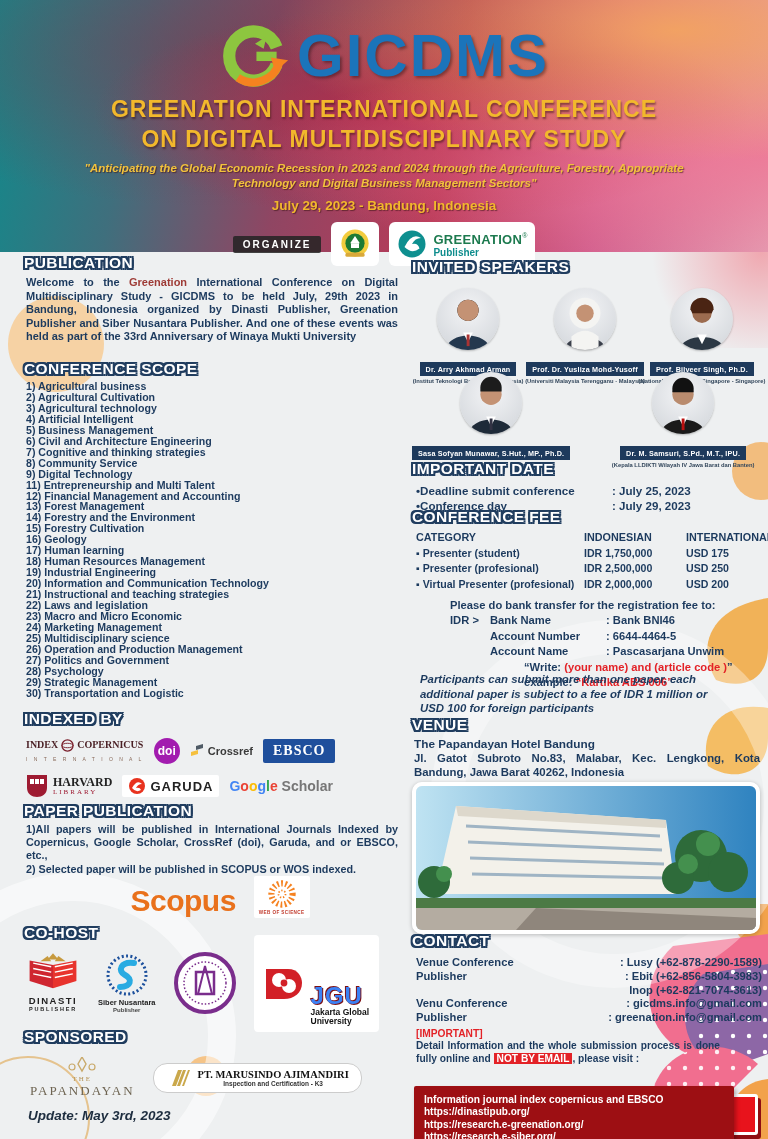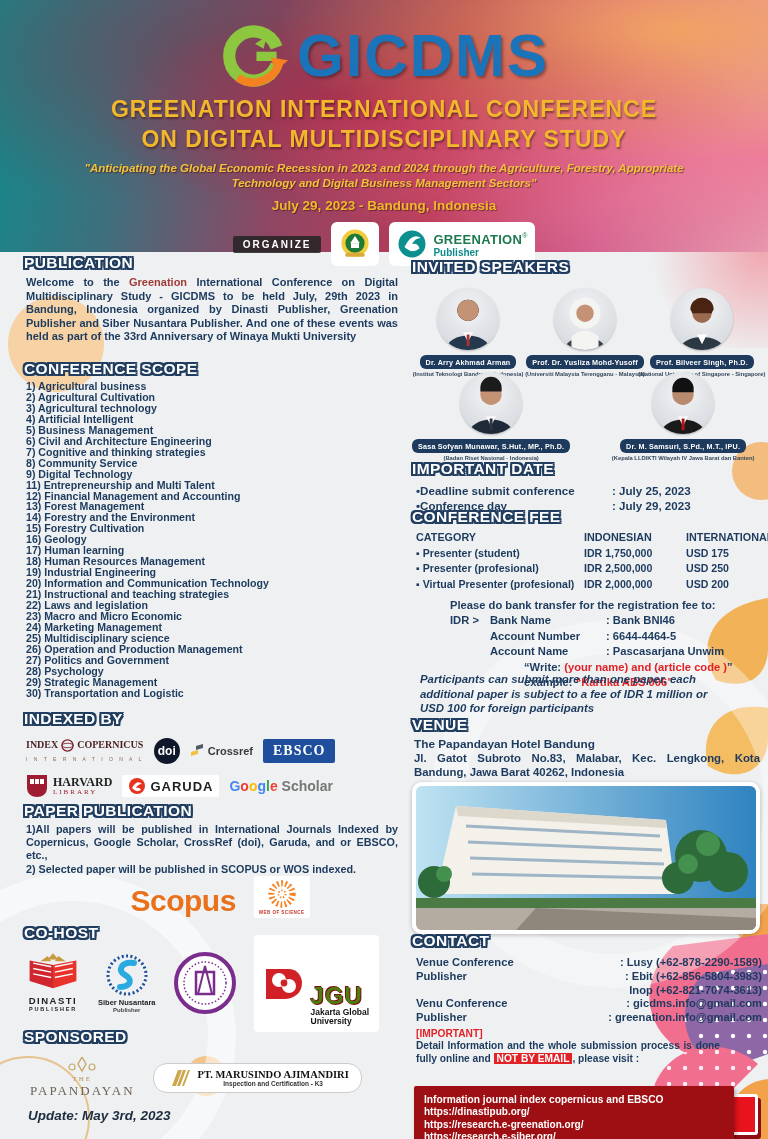--- a/index.html
+++ b/index.html
@@ -53,29 +53,29 @@
   
   .ct-row{display:grid;grid-template-columns:106px 1fr;font-size:11.2px;font-weight:800;
     color:#1c3a5e;line-height:13.8px;}
   .ct-row .v{white-space:nowrap;text-align:right;}
   .spk-row{display:flex;justify-content:space-between;}
   .spk-row2{display:flex;justify-content:center;gap:38px;}
   .spk{display:flex;flex-direction:column;align-items:center;width:112px;}
   .spk.wide{width:160px;}
   .spk-photo{width:62px;height:62px;border-radius:50%;overflow:hidden;
     background:radial-gradient(circle at 50% 35%,#f3f4f6,#cfd3d8);box-shadow:0 1px 2px rgba(0,0,0,.25);}
-  .spk-name{margin-top:5px;background:#1e3a5c;color:#fff;font-size:7.2px;font-weight:800;
-    padding:2.5px 6px;border-radius:6px;white-space:nowrap;letter-spacing:.2px;}
+  .spk-name{margin-top:12px;background:#1e3a5c;color:#fff;font-size:7.2px;font-weight:800;
+    padding:2.5px 6px;border-radius:0;white-space:nowrap;letter-spacing:.2px;}
   .spk-aff{margin-top:2px;font-size:5.8px;font-weight:700;color:#33475c;white-space:nowrap;}
   
   .logo-row-l{display:flex;align-items:center;gap:10px;}
   .copern{display:flex;flex-direction:column;line-height:10px;}
   .copern .l1{font-family:"Liberation Serif",serif;font-size:10px;font-weight:700;color:#4a1f24;display:flex;align-items:center;gap:3px;}
   .copern .l3{font-size:5px;letter-spacing:2.5px;color:#8a6a5a;margin-top:2px;}
-  .doi-circ{width:26px;height:26px;border-radius:50%;background:#0f172a;color:#fff;font-weight:800;
+  .doi-circ{width:26px;height:26px;border-radius:50%;background:#a21caf;color:#fff;font-weight:800;
     font-size:12px;display:flex;align-items:center;justify-content:center;}
   .crossref{display:flex;align-items:center;gap:4px;font-size:11px;font-weight:700;color:#3a3a3a;}
   .ebsco{background:#1f4f9c;color:#fff;font-family:"Liberation Serif",serif;font-weight:700;
     font-size:14px;padding:4px 10px;border-radius:2px;letter-spacing:1px;}
   .harvard{display:flex;align-items:center;gap:5px;}
   .harv-txt .l1{font-family:"Liberation Serif",serif;font-size:12px;font-weight:700;color:#222;line-height:12px;}
   .harv-txt .l2{font-family:"Liberation Serif",serif;font-size:7px;letter-spacing:2px;color:#9e1b32;line-height:8px;}
   .garuda{display:flex;align-items:center;gap:4px;background:#fff;padding:2px 6px;border-radius:2px;}
   .garuda .t{font-size:13px;font-weight:800;color:#222;letter-spacing:1px;}
   .gsch{font-size:14px;font-weight:600;}
@@ -90,21 +90,21 @@
   .wos .cap{font-size:4.6px;font-weight:800;color:#c0392b;letter-spacing:.4px;margin-top:1px;}
   
   .ch-row{display:flex;align-items:center;gap:18px;}
   .dinasti{display:flex;flex-direction:column;align-items:center;line-height:9px;}
   .dinasti .t1{font-size:9.5px;font-weight:800;color:#222;letter-spacing:1.5px;margin-top:2px;}
   .dinasti .t2{font-size:5.5px;font-weight:800;color:#222;letter-spacing:1.8px;}
   .siber{display:flex;flex-direction:column;align-items:center;}
   .siber .t1{font-size:7.5px;font-weight:800;color:#222;line-height:8px;margin-top:2px;}
   .siber .t2{font-size:6px;font-weight:600;color:#444;line-height:7px;}
   .jgu-card{background:#fff;border-radius:4px;display:flex;align-items:center;gap:7px;padding:6px 10px;}
-  .jgu-abbr{font-size:24px;font-weight:800;color:#4d7c0f;letter-spacing:1px;line-height:24px;
+  .jgu-abbr{font-size:24px;font-weight:800;color:#3b82f6;letter-spacing:1px;line-height:24px;
     text-shadow:-1px -1px 0 #7d1013,1px 1px 0 #7d1013;margin-top:43px;}
   .jgu-sub{font-size:8.5px;font-weight:800;color:#111;line-height:9px;}
   .pap{display:flex;flex-direction:column;align-items:center;color:#b49355;}
   .pap .t1{font-size:7px;letter-spacing:2px;font-family:"Liberation Serif",serif;}
   .pap .t2{font-size:13px;letter-spacing:2px;font-family:"Liberation Serif",serif;color:#6e6452;}
   .maru{background:#fff;border:1px solid #ccc;border-radius:14px;display:flex;align-items:center;
     gap:6px;padding:4px 12px;}
   .maru .t1{font-family:"Liberation Serif",serif;font-size:10.5px;font-weight:700;color:#111;line-height:11px;}
   .maru .t2{font-size:6.5px;font-weight:700;color:#333;line-height:7px;text-align:center;}
   

